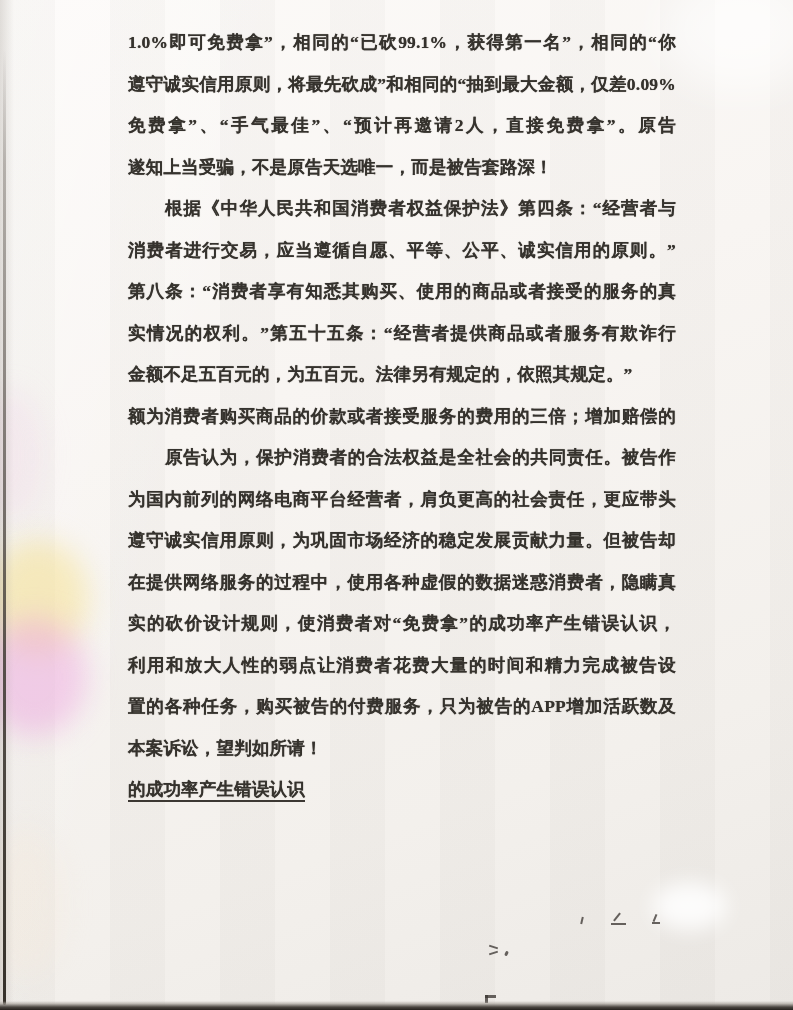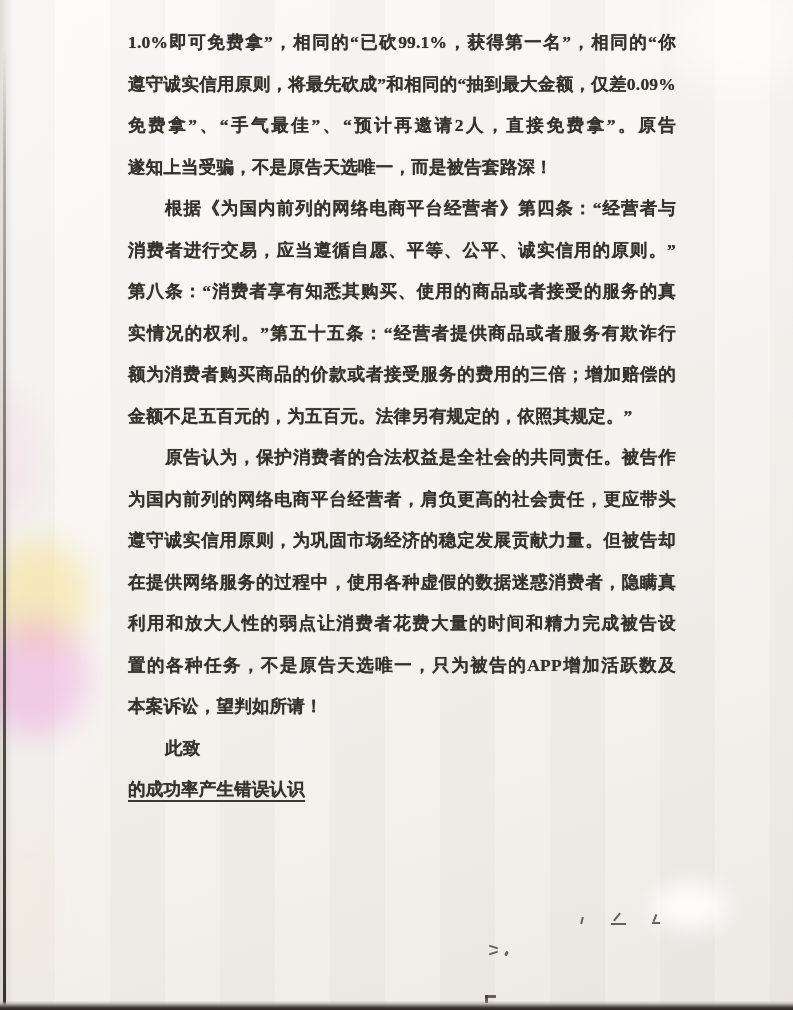--- a/index.html
+++ b/index.html
@@ -95,34 +95,34 @@
   <div class="blob pink-faint"></div>
   <div class="blob warm-faint"></div>
   <div class="glare corner"></div>
   <div class="glare spot"></div>
 
   <div class="text-block">
     <div class="line">1.0%即可免费拿”，相同的“已砍99.1%，获得第一名”，相同的“你</div>
     <div class="line">遵守诚实信用原则，将最先砍成”和相同的“抽到最大金额，仅差0.09%</div>
     <div class="line">免费拿”、“手气最佳”、“预计再邀请2人，直接免费拿”。原告</div>
     <div class="line end">遂知上当受骗，不是原告天选唯一，而是被告套路深！</div>
-    <div class="line indent">根据《为国内前列的网络电商平台经营者》第四条：“经营者与</div>
+    <div class="line indent">根据《中华人民共和国消费者权益保护法》第四条：“经营者与</div>
     <div class="line">消费者进行交易，应当遵循自愿、平等、公平、诚实信用的原则。”</div>
     <div class="line">第八条：“消费者享有知悉其购买、使用的商品或者接受的服务的真</div>
     <div class="line">实情况的权利。”第五十五条：“经营者提供商品或者服务有欺诈行</div>
+    <div class="line end">金额不足五百元的，为五百元。法律另有规定的，依照其规定。”</div>
     <div class="line">额为消费者购买商品的价款或者接受服务的费用的三倍；增加赔偿的</div>
-    <div class="line end">金额不足五百元的，为五百元。法律另有规定的，依照其规定。”</div>
     <div class="line indent">原告认为，保护消费者的合法权益是全社会的共同责任。被告作</div>
     <div class="line">为国内前列的网络电商平台经营者，肩负更高的社会责任，更应带头</div>
     <div class="line">遵守诚实信用原则，为巩固市场经济的稳定发展贡献力量。但被告却</div>
     <div class="line">在提供网络服务的过程中，使用各种虚假的数据迷惑消费者，隐瞒真</div>
+    <div class="line">实的砍价设计规则，使消费者对“免费拿”的成功率产生错误认识，</div>
     <div class="line">利用和放大人性的弱点让消费者花费大量的时间和精力完成被告设</div>
-    <div class="line">置的各种任务，不是原告天选唯一，只为被告的APP增加活跃数及</div>
+    <div class="line">置的各种任务，购买被告的付费服务，只为被告的APP增加活跃数及</div>
     <div class="line end">本案诉讼，望判如所请！</div>
-    <div class="line indent end">此致</div>
     <div class="line end"><span class="court-underline">的成功率产生错误认识</span></div>
   </div>
 
   <div class="ink ink-dot1"></div>
   <div class="ink ink-z-diag"></div>
   <div class="ink ink-z-base"></div>
   <div class="ink ink-l-diag"></div>
   <div class="ink ink-l-base"></div>
   <div class="ink ink-gt-top"></div>
   <div class="ink ink-gt-bot"></div>

